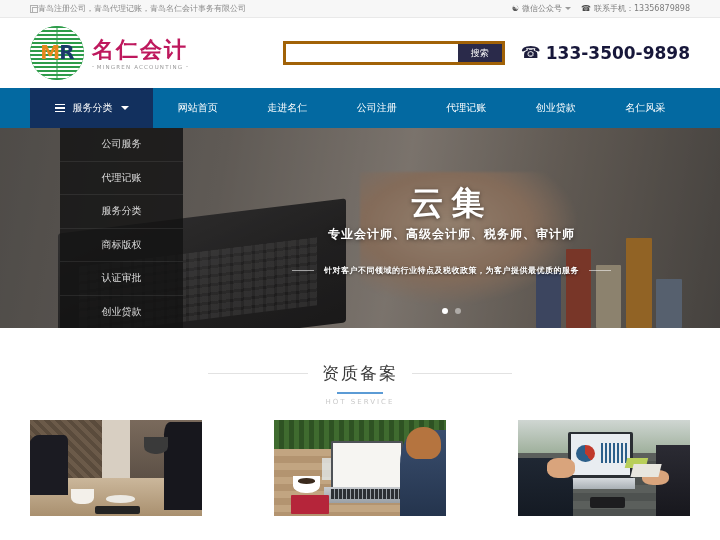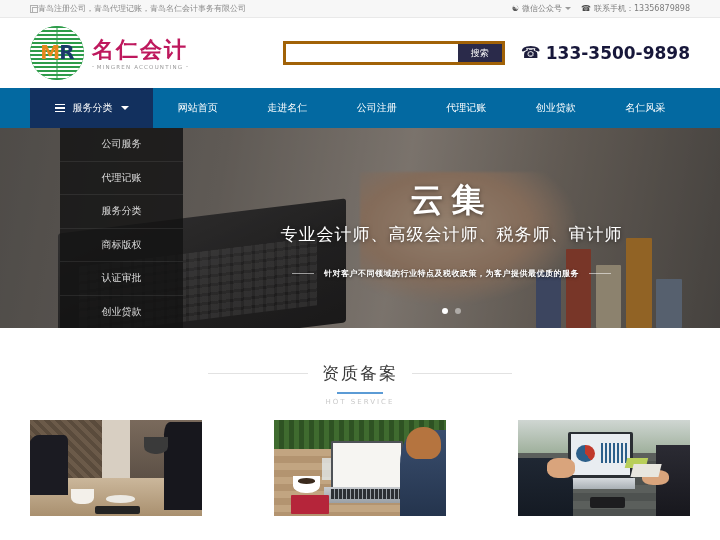--- a/index.html
+++ b/index.html
@@ -180,21 +180,21 @@
   .banner-content {
     position:absolute; left:183px; right:0; top:0; bottom:0;
     display:flex; flex-direction:column; align-items:center; justify-content:center;
     text-align:center; color:#ffffff;
   }
   .b-title {
     font-size: 33px; font-weight: bold; letter-spacing: 8px;
     text-shadow: 0 1px 4px rgba(0,0,0,.5); 
   }
   .b-sub {
-    font-size: 17px; font-weight: normal; letter-spacing: 1px;
+    font-size: 12px; font-weight: bold; letter-spacing: 1px;
     text-shadow: 0 1px 4px rgba(0,0,0,.55); margin-bottom: 22px;
   }
   .b-desc-wrap { display:flex; align-items:center; gap:10px; }
   .b-desc-line { width: 22px; height:1px; background: rgba(255,255,255,.55); }
   .b-desc { font-size: 8px; letter-spacing: .5px; text-shadow: 0 1px 3px rgba(0,0,0,.6); font-weight: bold; }
 
   .dots {
     position:absolute; left:183px; right:0; bottom: 14px;
     display:flex; justify-content:center; gap:7px;
   }

